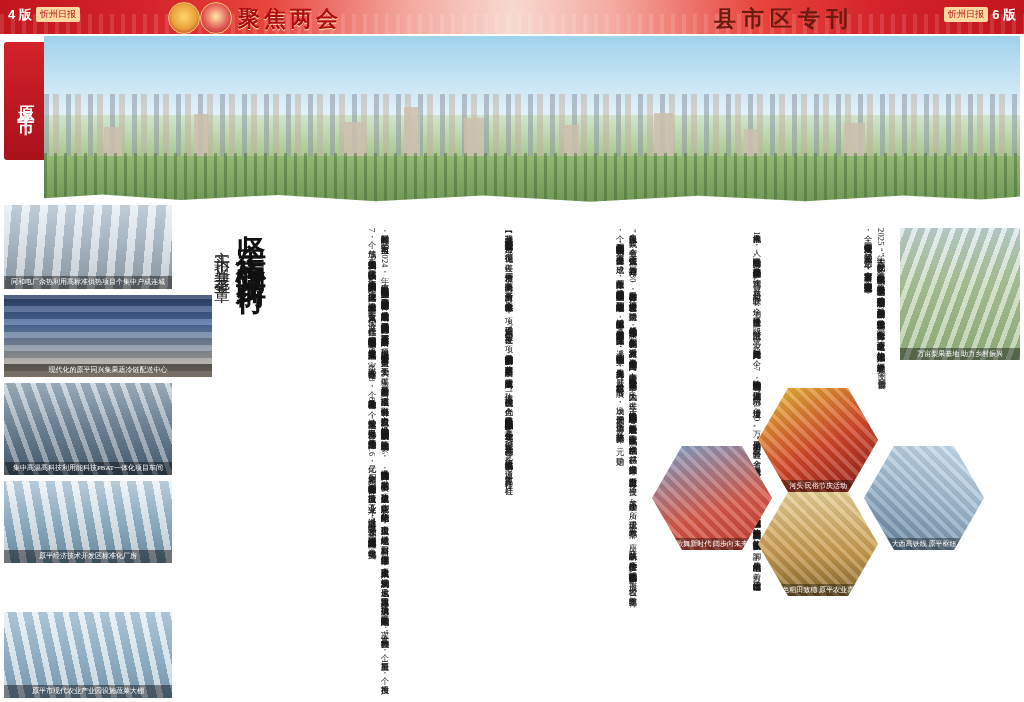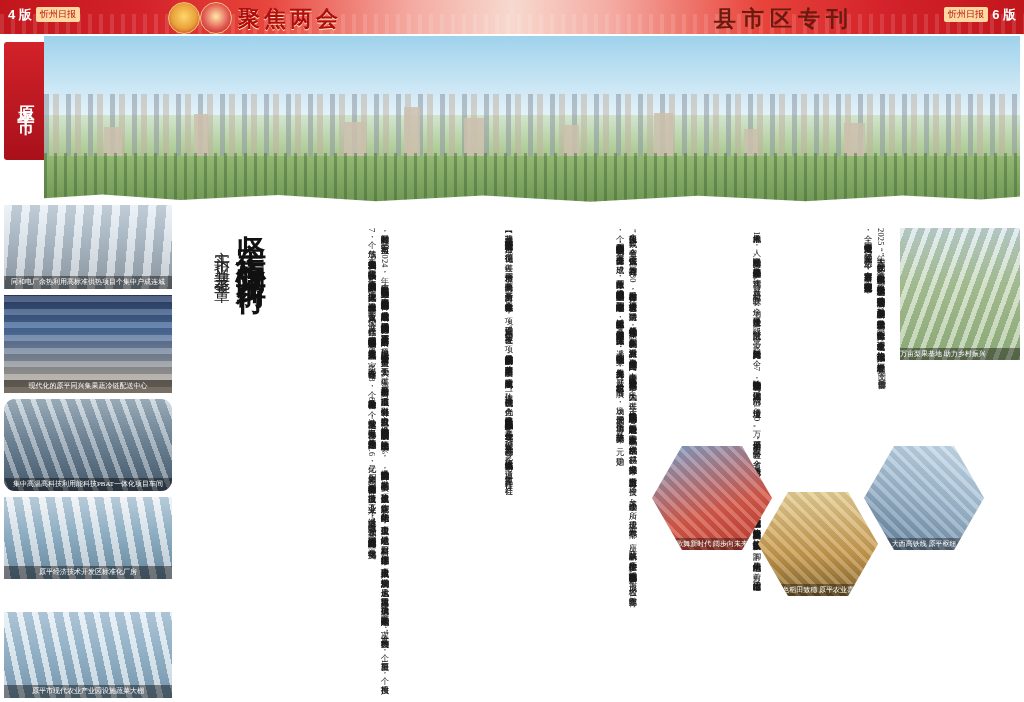--- a/index.html
+++ b/index.html
@@ -92,22 +92,22 @@
 
   
   .left-col{position:absolute;left:4px;top:205px;width:168px;}
   .ph{position:relative;width:168px;margin-bottom:6px;overflow:hidden;}
   .ph .cap{
     position:absolute;left:0;bottom:0;width:100%;height:13px;
     background:rgba(0,0,0,.42);color:#fff;font-size:7px;line-height:13px;
     text-align:center;white-space:nowrap;overflow:hidden;
   }
   .ph1{height:84px;background:linear-gradient(180deg,#d9e6ef 0%,#b9c9d6 40%,#8f9aa3 100%);}
-  .ph2{height:98px;background:linear-gradient(180deg,#2a3f66 0%,#4d6fa0 35%,#c6b49a 100%);}
-  .ph3{height:92px;background:linear-gradient(180deg,#b9c9d4 0%,#7f94a5 45%,#4c6073 100%);border-radius:11px;}
+  .ph2{height:82px;background:linear-gradient(180deg,#2a3f66 0%,#4d6fa0 35%,#c6b49a 100%);padding-left:40px;}
+  .ph3{height:92px;background:linear-gradient(180deg,#b9c9d4 0%,#7f94a5 45%,#4c6073 100%);}
   .ph4{height:82px;background:linear-gradient(180deg,#dfe7ee 0%,#9fb7c8 50%,#6c8496 100%);}
   .tex-pipes{position:absolute;left:0;top:0;width:100%;height:100%;
     background:repeating-linear-gradient(95deg,rgba(255,255,255,.5) 0 8px,rgba(120,130,140,.25) 8px 18px);}
   .tex-mach{position:absolute;left:0;top:0;width:100%;height:100%;
     background:repeating-linear-gradient(0deg,rgba(255,255,255,.18) 0 6px,rgba(0,0,0,.12) 6px 13px);}
   .tex-steel{position:absolute;left:0;top:0;width:100%;height:100%;
     background:repeating-linear-gradient(70deg,rgba(255,255,255,.35) 0 5px,rgba(40,60,80,.22) 5px 14px);}
   .tex-green{position:absolute;left:0;top:0;width:100%;height:100%;
     background:repeating-linear-gradient(80deg,rgba(255,255,255,.55) 0 7px,rgba(90,140,170,.3) 7px 16px);}
 
@@ -138,21 +138,21 @@
   .c5{left:768px;height:130px;}
   .credit{
     position:absolute;left:768px;top:366px;width:118px;
     writing-mode:vertical-rl;font-size:8px;color:#333;
   }
 
   
   .rph{position:absolute;overflow:hidden;}
   .rph .cap{
     position:absolute;left:0;bottom:0;width:100%;height:12px;
-    background:rgba(0,0,0,.4);color:#fff;font-size:7px;line-height:12px;
+    background:rgba(0,0,0,.4);color:#fff;font-size:7px;line-height:12px;text-align:center;
     white-space:nowrap;overflow:hidden;
   }
   .r-top{left:900px;top:228px;width:120px;height:132px;
     background:linear-gradient(180deg,#cfe0ea 0%,#b9cfa8 42%,#9bb886 100%);}
   .r-top .tex{position:absolute;inset:0;
     background:repeating-linear-gradient(110deg,rgba(255,255,255,.4) 0 5px,rgba(90,120,70,.25) 5px 12px);}
 
   
   .hexwrap{position:absolute;left:648px;top:392px;width:374px;height:200px;}
   .hex{
@@ -289,20 +289,24 @@
 脚下，是依依向华的土地。前方，是山水迢迢的征途。</div>
   <div class="txtcol c5">2025 年“十四五”规划收官之年，也是全面落实新时代建设年。原平市将坚持稳中求进工作总基调，完整准确全面贯彻新发展理念，主动服务和融入新发展格局，坚持稳中求进工作总基调，不断深化全方位转型，进一步全面深化改革，加快构建现代化产业体系，更好统筹发展和安全，锲而不舍落实党规政策，紧紧围绕“八个必牢”，全力谱写原平新篇章，奋力推写中国式现代化原平篇章。</div>
   <div class="credit">（图文：原平市委宣传部）</div>
 
   <div class="rph r-top">
     <div class="tex"></div>
     <div class="cap">万亩梨果基地 助力乡村振兴</div>
   </div>
 
   <div class="hexwrap">
+    <div class="hex hexA">
+      <div class="dots"></div>
+      <div class="cap">河头 民俗节庆活动</div>
+    </div>
     <div class="hex hexB">
       <div class="dots"></div>
       <div class="cap">歌舞新时代 阔步向未来</div>
     </div>
     <div class="hex hexC">
       <div class="dots"></div>
       <div class="cap">大西高铁线 原平枢纽</div>
     </div>
     <div class="hex hexD">
       <div class="dots"></div>

